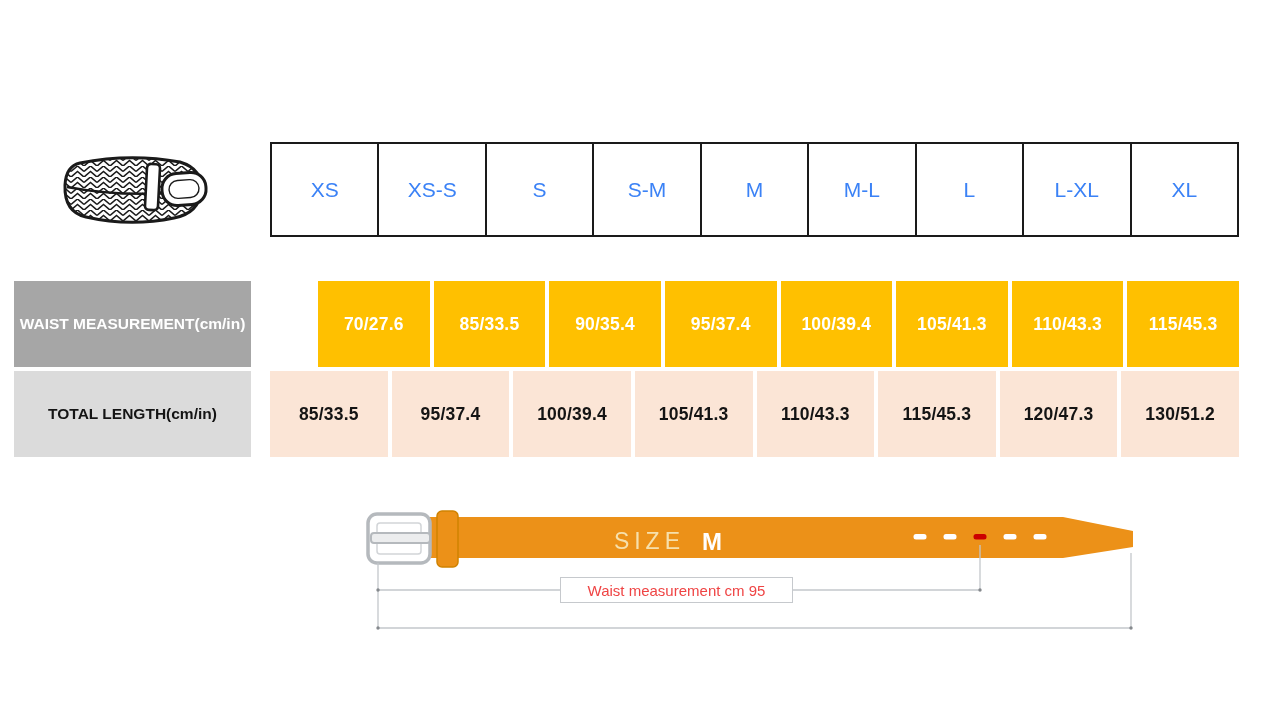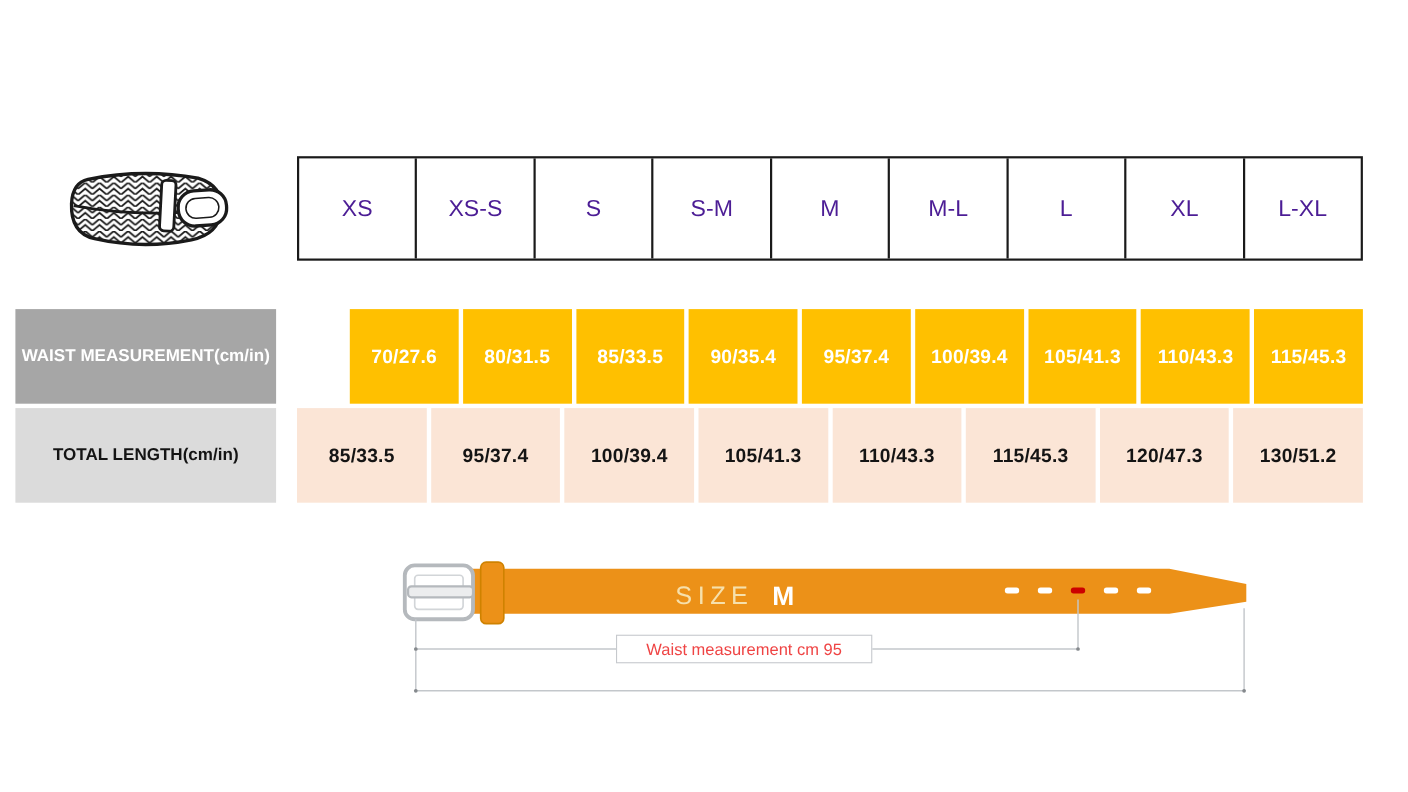--- a/index.html
+++ b/index.html
@@ -14,21 +14,21 @@
   .belt-illustration { position: absolute; left: 58px; top: 133px; width: 152px; height: 110px; }
 
   
   .size-header {
     position: absolute; left: 270px; top: 142px; width: 969px; height: 95px;
     display: flex; border: 2px solid #1A1A1A; background: #fff;
   }
   .hcell {
     flex: 1; border-right: 2px solid #1A1A1A;
     display: flex; align-items: center; justify-content: center;
-    font-size: 21px; color: #4c1d95;
+    font-size: 21px; color: #3b82f6;
   }
   .hcell:last-child { border-right: none; }
 
   
   .row-label {
     position: absolute; left: 14px; width: 237px; height: 86px;
     display: flex; align-items: center; justify-content: center;
     font-weight: bold; font-size: 15.5px; line-height: 1.4; text-align: center;
   }
   .waist-label  { top: 281px; background: #A6A6A6; color: #fff; }
@@ -79,31 +79,30 @@
   </svg>
 
   <div class="size-header">
     <div class="hcell">XS</div>
     <div class="hcell">XS-S</div>
     <div class="hcell">S</div>
     <div class="hcell">S-M</div>
     <div class="hcell">M</div>
     <div class="hcell">M-L</div>
     <div class="hcell">L</div>
+    <div class="hcell">L-XL</div>
     <div class="hcell">XL</div>
-    <div class="hcell">L-XL</div>
   </div>
 
   <div class="row-label waist-label">
     <span>WAIST MEASUREMENT</span>
     <span>(cm/in)</span>
   </div>
   <div class="cells waist-cells">
     <div class="cell">70/27.6</div>
-    <div class="cell">80/31.5</div>
     <div class="cell">85/33.5</div>
     <div class="cell">90/35.4</div>
     <div class="cell">95/37.4</div>
     <div class="cell">100/39.4</div>
     <div class="cell">105/41.3</div>
     <div class="cell">110/43.3</div>
     <div class="cell">115/45.3</div>
   </div>
 
   <div class="row-label length-label">

